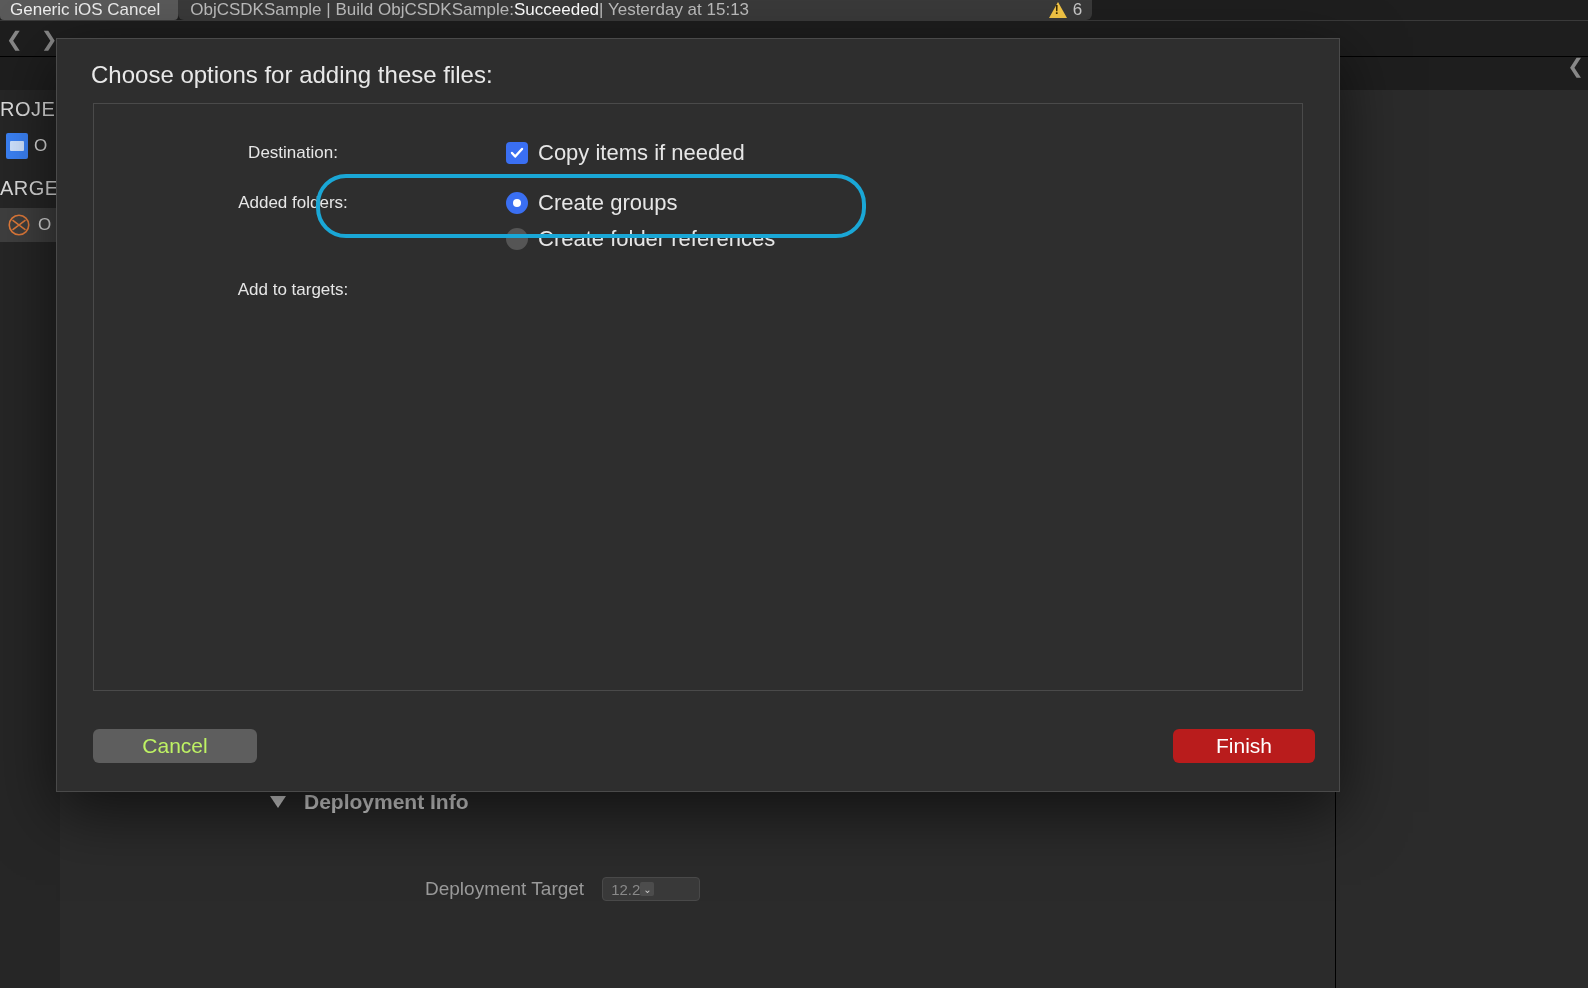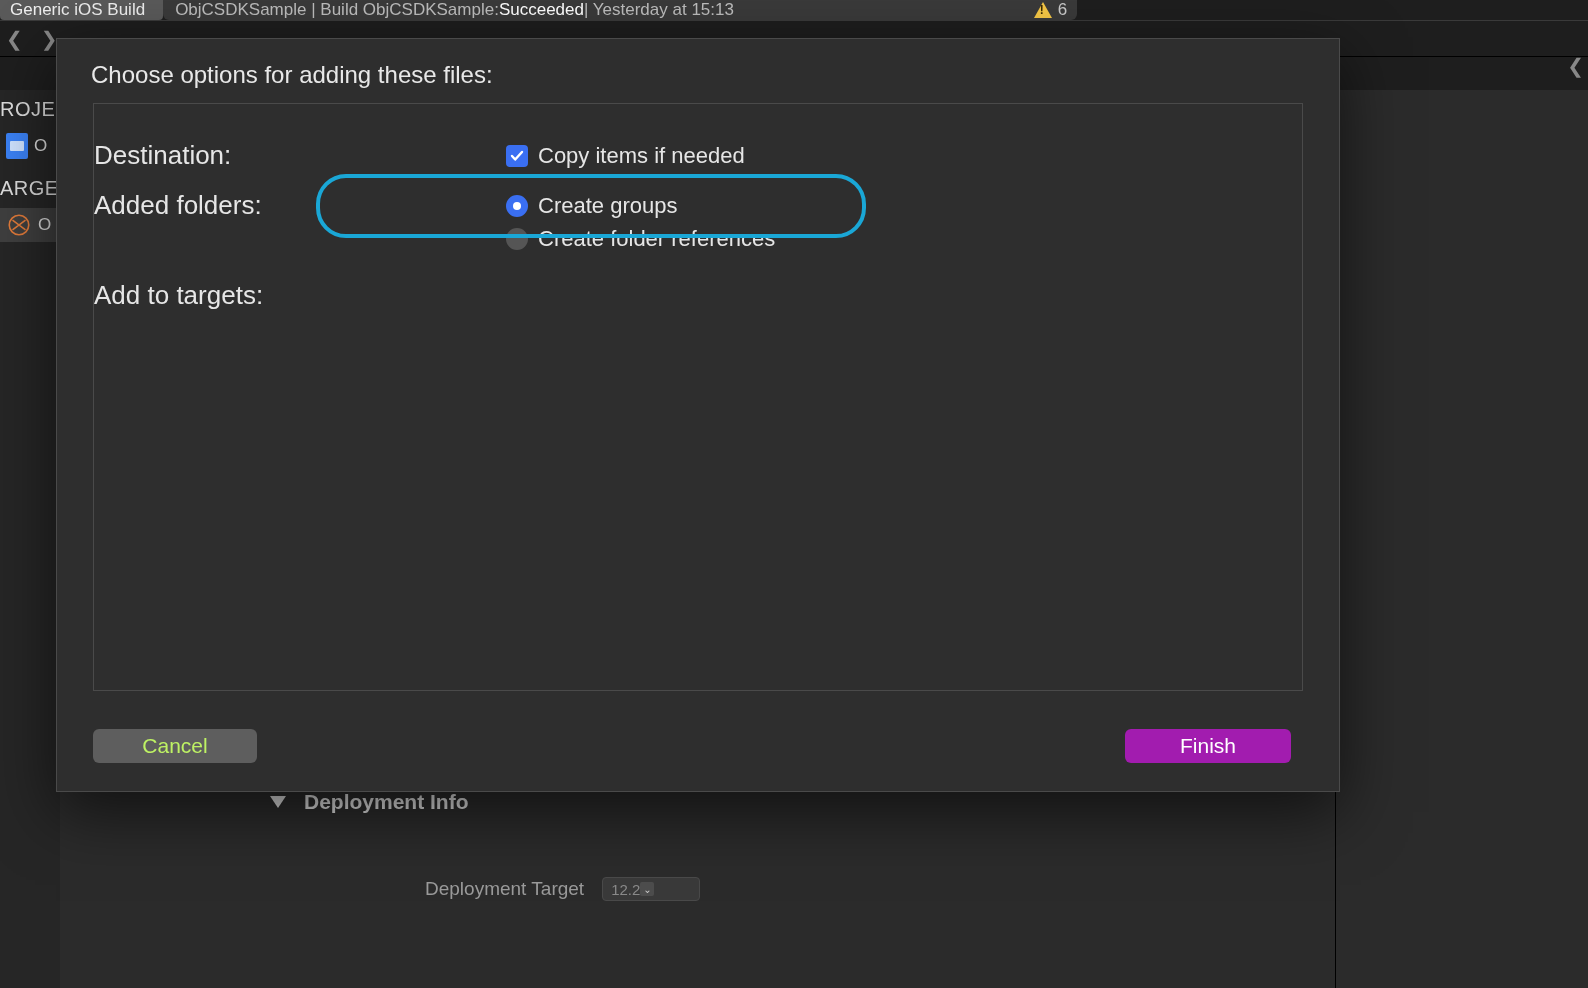--- a/index.html
+++ b/index.html
@@ -26,44 +26,44 @@
 .editor-right-strip{position:absolute;right:0;top:90px;width:252px;bottom:0;border-left:1px solid #000}
 .dep-section{position:absolute;left:270px;top:790px;color:#ddd;font-size:21px;display:flex;align-items:center;gap:18px}
 .disclosure-tri{width:0;height:0;border-left:8px solid transparent;border-right:8px solid transparent;border-top:12px solid #ddd}
 .dep-row{position:absolute;left:425px;top:877px;font-size:19px;color:#9a9a9a;display:flex;align-items:center;gap:18px}
 .dep-select{width:84px;height:22px;background:#3a3a3a;border:1px solid #4a4a4a;border-radius:4px;display:flex;align-items:center;justify-content:flex-start;padding:0 4px 0 8px;color:#8a8a8a;font-size:15px}
 .dep-caret{width:14px;height:14px;background:#4d4d4d;border-radius:2px;display:flex;align-items:center;justify-content:center;font-size:10px;color:#ccc}
 .sheet{position:absolute;left:56px;top:38px;width:1282px;height:752px;background:#2e2e2e;border:1px solid #4a4a4a;box-shadow:0 20px 60px rgba(0,0,0,0.6)}
 .sheet-title{position:absolute;left:34px;top:22px;font-size:24px;color:#e8e8e8}
 .option-box{position:absolute;left:36px;top:64px;right:36px;height:586px;border:1px solid #4a4a4a;background:#2e2e2e}
 .form-row{position:absolute;display:flex;align-items:center}
-.lbl{width:398px;text-align:left;font-size:26px;color:#e6e6e6;margin-right:14px}
+.lbl{width:398px;text-align:center;font-size:17px;color:#e6e6e6;margin-right:14px}
 .chk{width:22px;height:22px;border-radius:4px;background:#3a6ff2;display:flex;align-items:center;justify-content:center;margin-right:10px;flex:0 0 auto}
 .chk svg{width:16px;height:16px}
 .radio{width:22px;height:22px;border-radius:50%;background:#555;margin-right:10px;flex:0 0 auto;display:flex;align-items:center;justify-content:center}
 .radio.on{background:#3a6ff2}
 .radio.on::after{content:"";width:8px;height:8px;border-radius:50%;background:#fff}
 .opt-text{font-size:22px;color:#e6e6e6}
 .row-dest{left:0;top:36px}
 .row-folders1{left:0;top:86px}
 .row-folders2{left:412px;top:122px}
 .row-targets{left:0;top:176px}
 .highlight-ring{position:absolute;left:222px;top:70px;width:542px;height:56px;border:4px solid #1aa7d6;border-radius:30px;pointer-events:none}
 .targets-box{position:absolute;left:406px;top:176px;width:562px;height:372px;border:1px solid #4a4a4a;background:#1a1a1a}
 .target-row{height:36px;display:flex;align-items:center;padding:4px 8px;gap:10px}
 .btn{position:absolute;height:34px;border-radius:6px;display:flex;align-items:center;justify-content:center;font-size:21px}
 .btn-cancel{left:36px;bottom:28px;width:164px;background:#5e5e5e;color:#bef264}
-.btn-finish{right:48px;bottom:28px;width:166px;background:#a21caf;color:#fff}
+.btn-finish{right:24px;bottom:28px;width:142px;background:#b91c1c;color:#fff}
 </style>
 </head>
 <body>
 
 <div class="toolbar">
   <div class="scheme-pill">
-    <span>Generic iOS Build</span>
+    <span>Generic iOS Cancel</span>
   </div>
   <div class="activity">
     <span>ObjCSDKSample | Build ObjCSDKSample: </span>
     <span class="succ">Succeeded</span>
     <span> | Yesterday at 15:13</span>
     <span class="warn">
       <span class="warning-tri"></span>
       <span>6</span>
     </span>
   </div>

